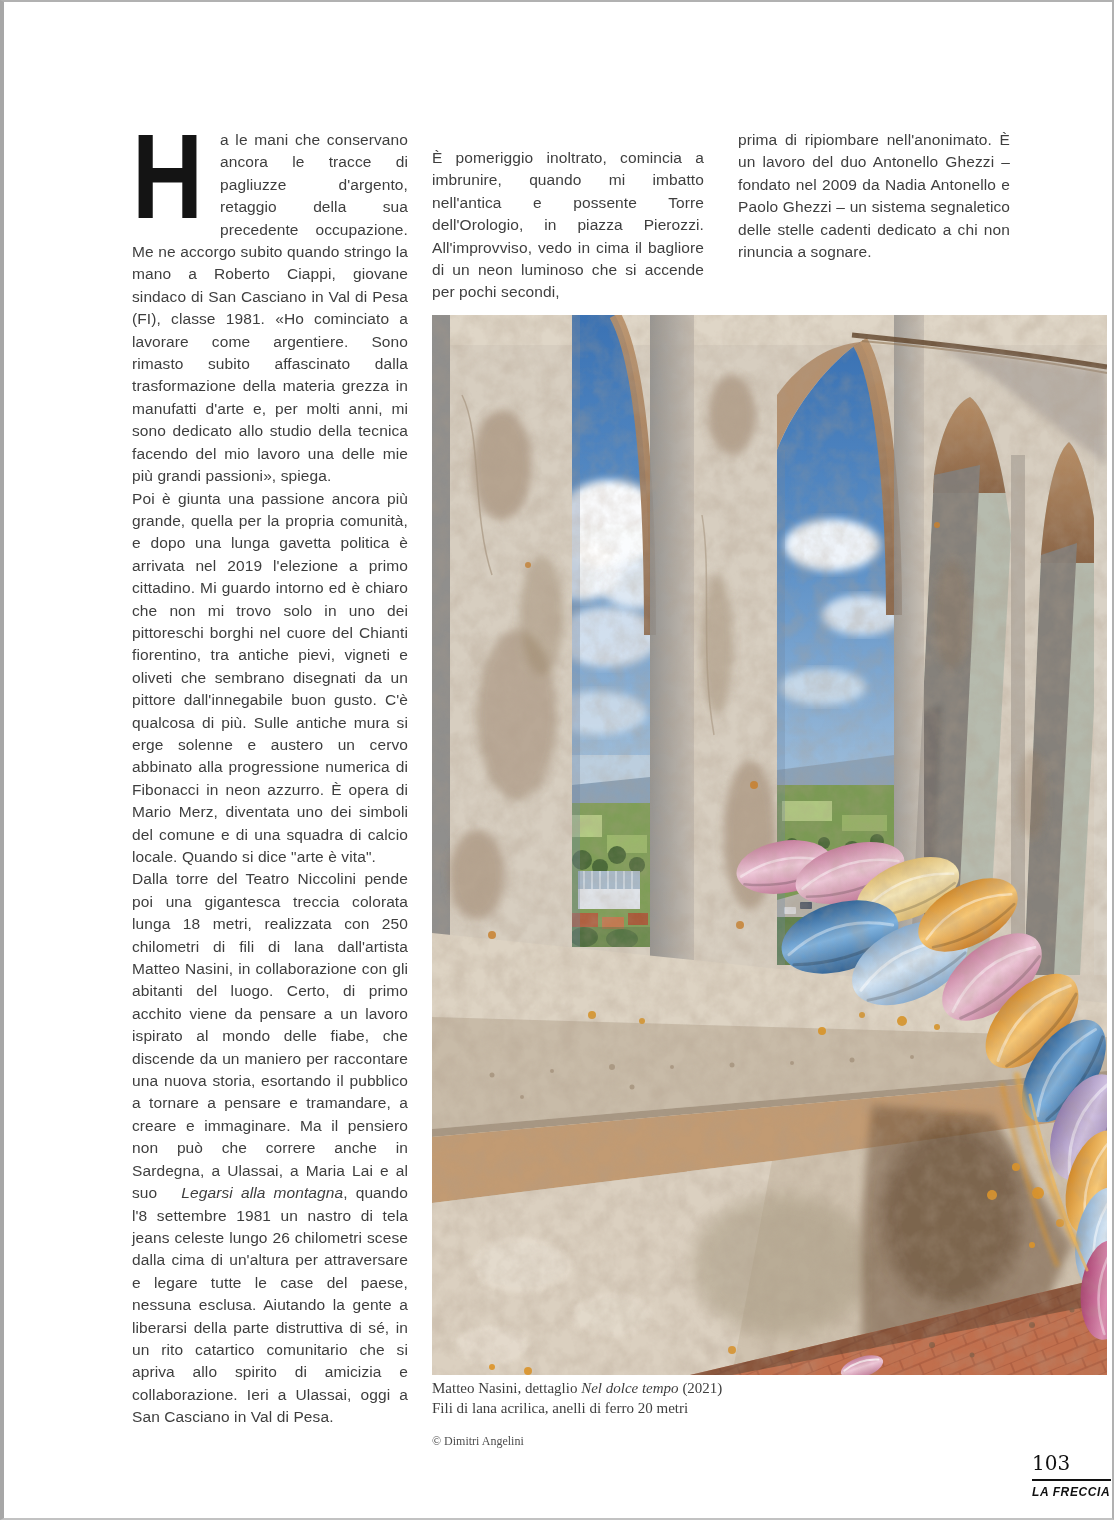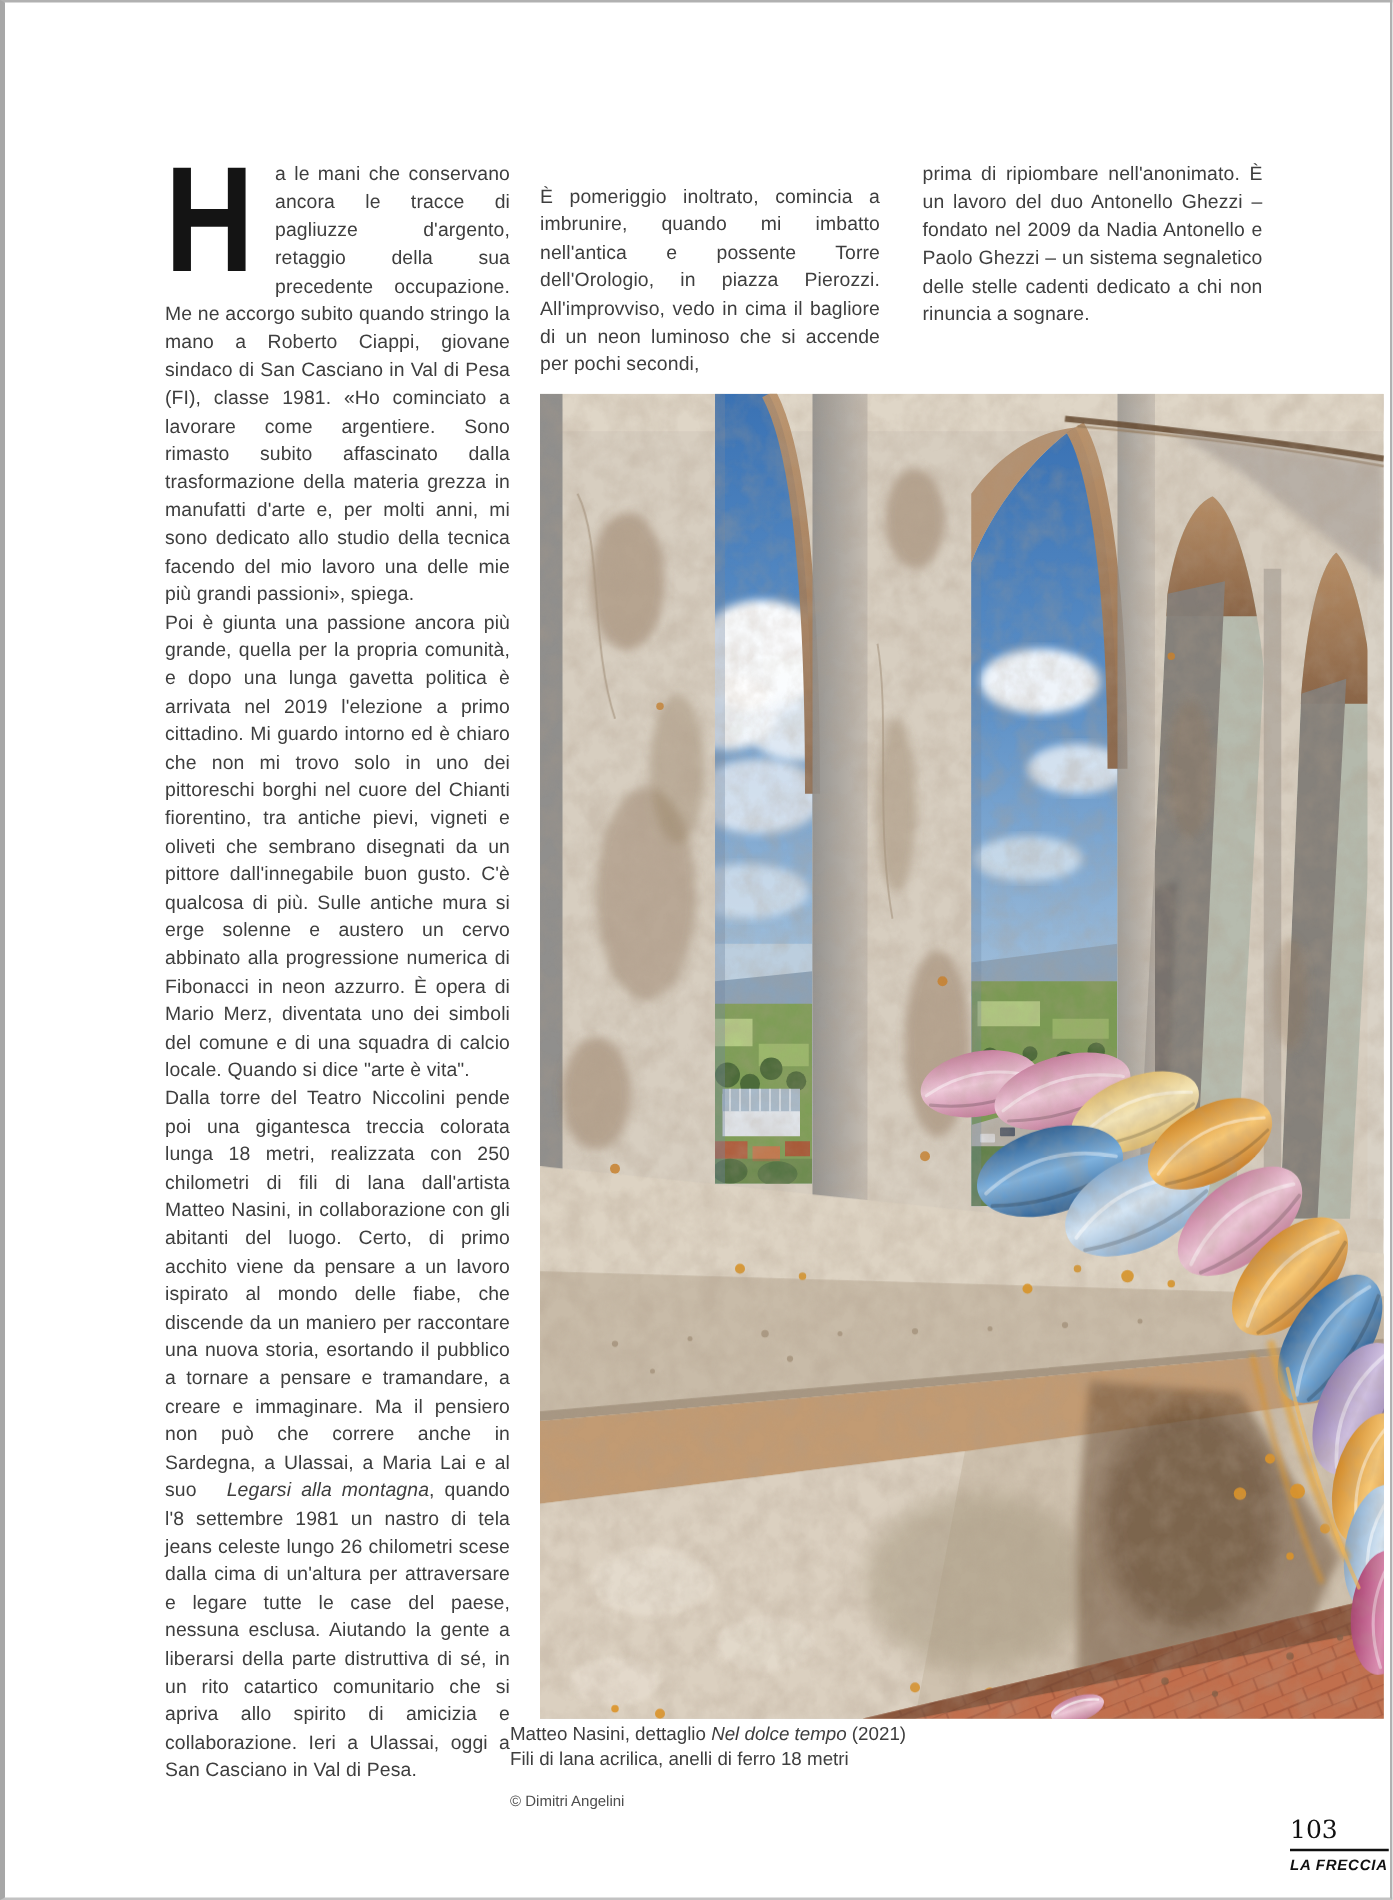--- a/index.html
+++ b/index.html
@@ -17,21 +17,21 @@
   .col-mid{left:428px;top:117px;width:272px;margin-top:28px;}
   .col-right{left:734px;top:127px;width:272px;}
   .dropcap{
     float:left;width:76px;height:86px;margin:5px 12px 0 0;
     font-size:120px;line-height:84px;font-weight:700;color:#141414;
     transform:scaleX(.82);transform-origin:0 50%;
   }
   .col p em{font-style:italic;margin-left:16px;}
   .photo{position:absolute;left:428px;top:313px;width:675px;height:1060px;margin:0;
          line-height:0;}
-  .caption{position:absolute;left:404px;top:1376px;font-size:15px;line-height:20px;color:#3e3e3e;}
+  .caption{position:absolute;left:428px;top:1376px;font-size:15px;line-height:20px;color:#3e3e3e;font-family:Liberation Serif, serif;}
   .caption em{font-style:italic;}
   .cap-credit{font-size:12px;color:#4d4d4d;margin-top:13px;}
   .footer{position:absolute;left:1028px;top:1449px;width:79px;}
   .page-num{font-family:"DejaVu Serif",serif;font-size:20px;color:#101010;}
   .rule{border-top:2px solid #101010;margin-top:4px;}
   .brand{font-style:italic;font-weight:700;font-size:12px;letter-spacing:.6px;
          color:#101010;margin-top:4px;white-space:nowrap;}
 </style>
 </head>
 <body>
@@ -394,21 +394,21 @@
             <path d="M-18,-2 Q0,-9 18,-2" stroke="rgba(255,255,255,.7)" stroke-width="2" fill="none"></path>
           </g>
       </g>
 
       <rect x="0" y="0" width="675" height="1060" filter="url(#grime)" opacity=".27"></rect>
     </svg>
   </figure>
 
   <div class="caption">
     <div class="cap-line"><span>Matteo Nasini, dettaglio </span><em>Nel dolce tempo</em><span> (2021)</span></div>
-    <div class="cap-line">Fili di lana acrilica, anelli di ferro 18 metri</div>
+    <div class="cap-line">Fili di lana acrilica, anelli di ferro 20 metri</div>
     <div class="cap-credit">© Dimitri Angelini</div>
   </div>
 
   <div class="footer">
     <div class="page-num">103</div>
     <div class="rule"></div>
     <div class="brand">LA FRECCIA</div>
   </div>
 
 </div>

